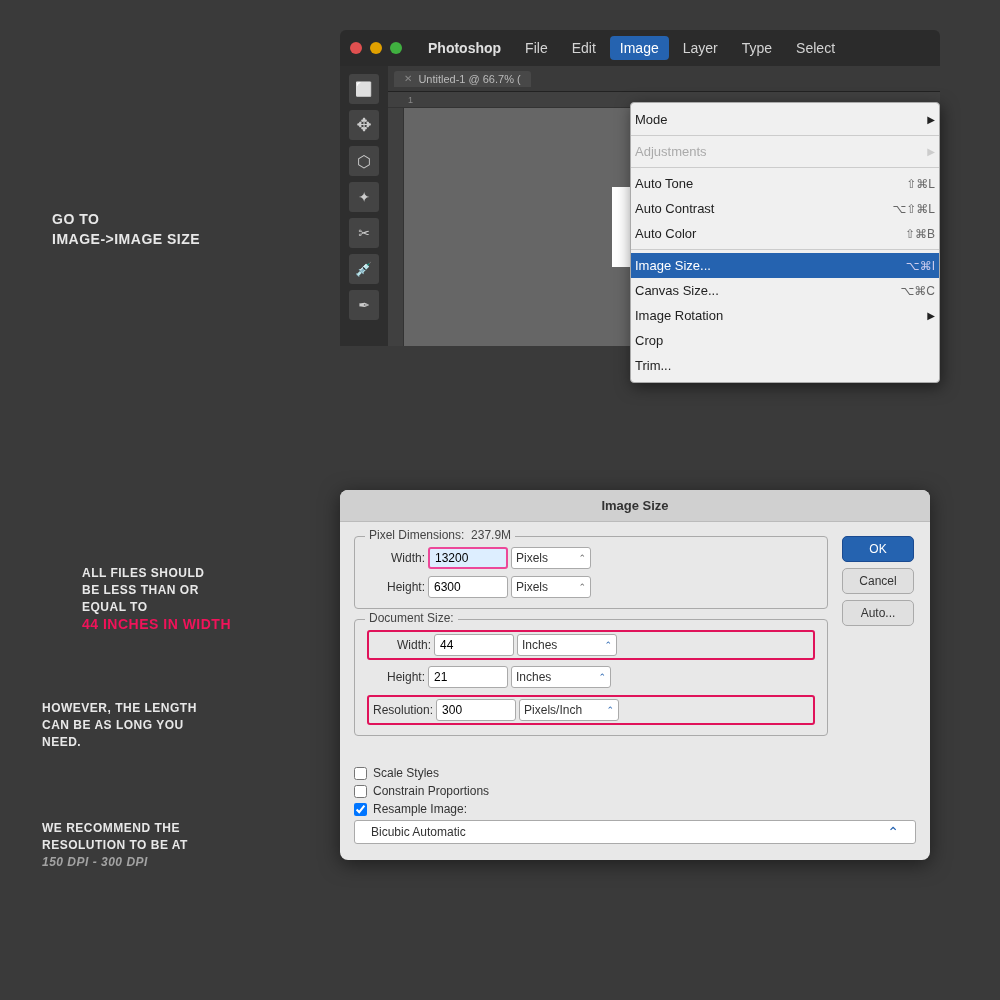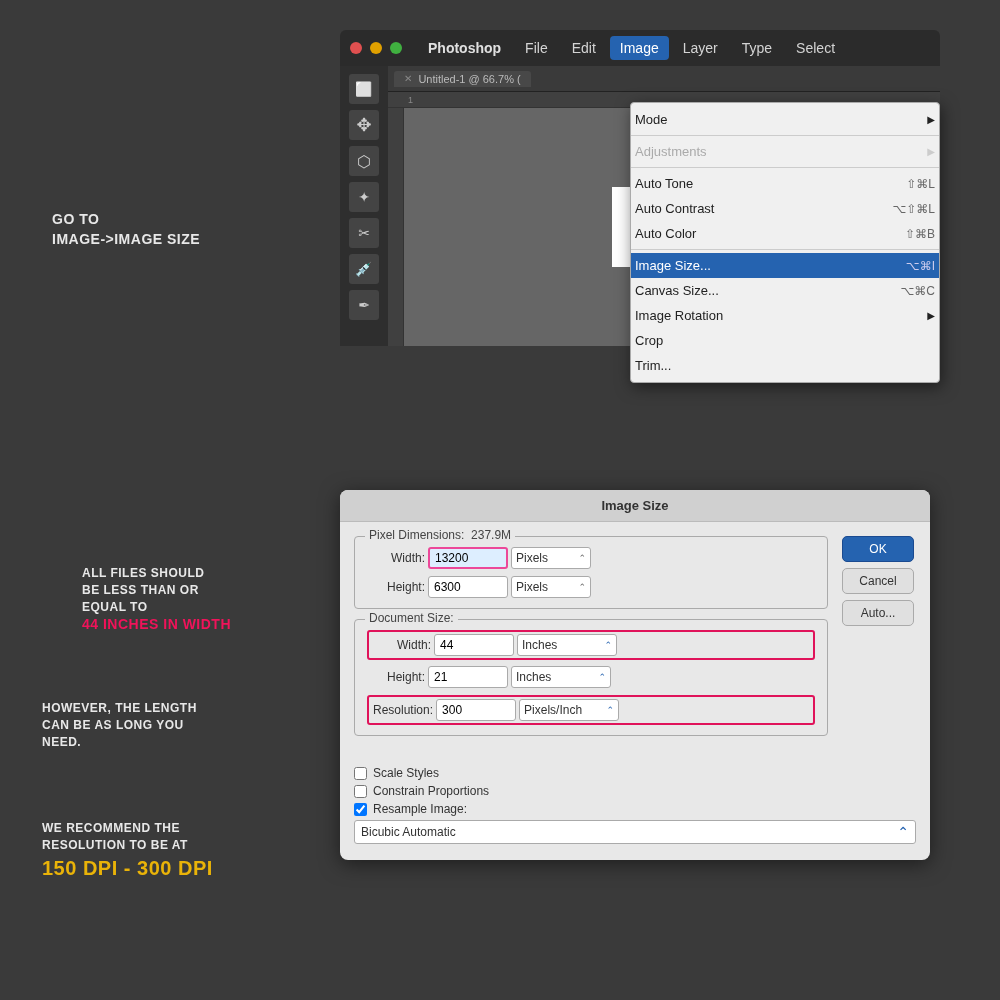--- a/index.html
+++ b/index.html
@@ -327,21 +327,21 @@
     }
     .resample-select {
       width: 100%;
       height: 24px;
       background: #fff;
       border: 1px solid #aaa;
       border-radius: 3px;
       display: flex;
       align-items: center;
       justify-content: space-between;
-      padding: 0 6px;
+      padding: 0 16px;
       font-size: 12px;
       color: #333;
       cursor: pointer;
       margin-top: 4px;
     }
     .resample-select .chevron {
       font-size: 10px;
       color: #2563b0;
     }
   </style>
@@ -553,14 +553,14 @@
 
 <div class="annotation" style="top:700px; left:42px; font-size:12px; font-weight:700;">
   <div>HOWEVER, THE LENGTH</div>
   <div>CAN BE AS LONG YOU</div>
   <div>NEED.</div>
 </div>
 
 <div class="annotation" style="top:820px; left:42px; font-size:12px; font-weight:700;">
   <div>WE RECOMMEND THE</div>
   <div>RESOLUTION TO BE AT</div>
-  <div style="color:#eab308; font-size:20px;">150 DPI - 300 DPI</div>
+  <div style="color:#a3a3a3; font-size:12px;font-style:italic;">150 DPI - 300 DPI</div>
 </div>
 
 </body></html>

